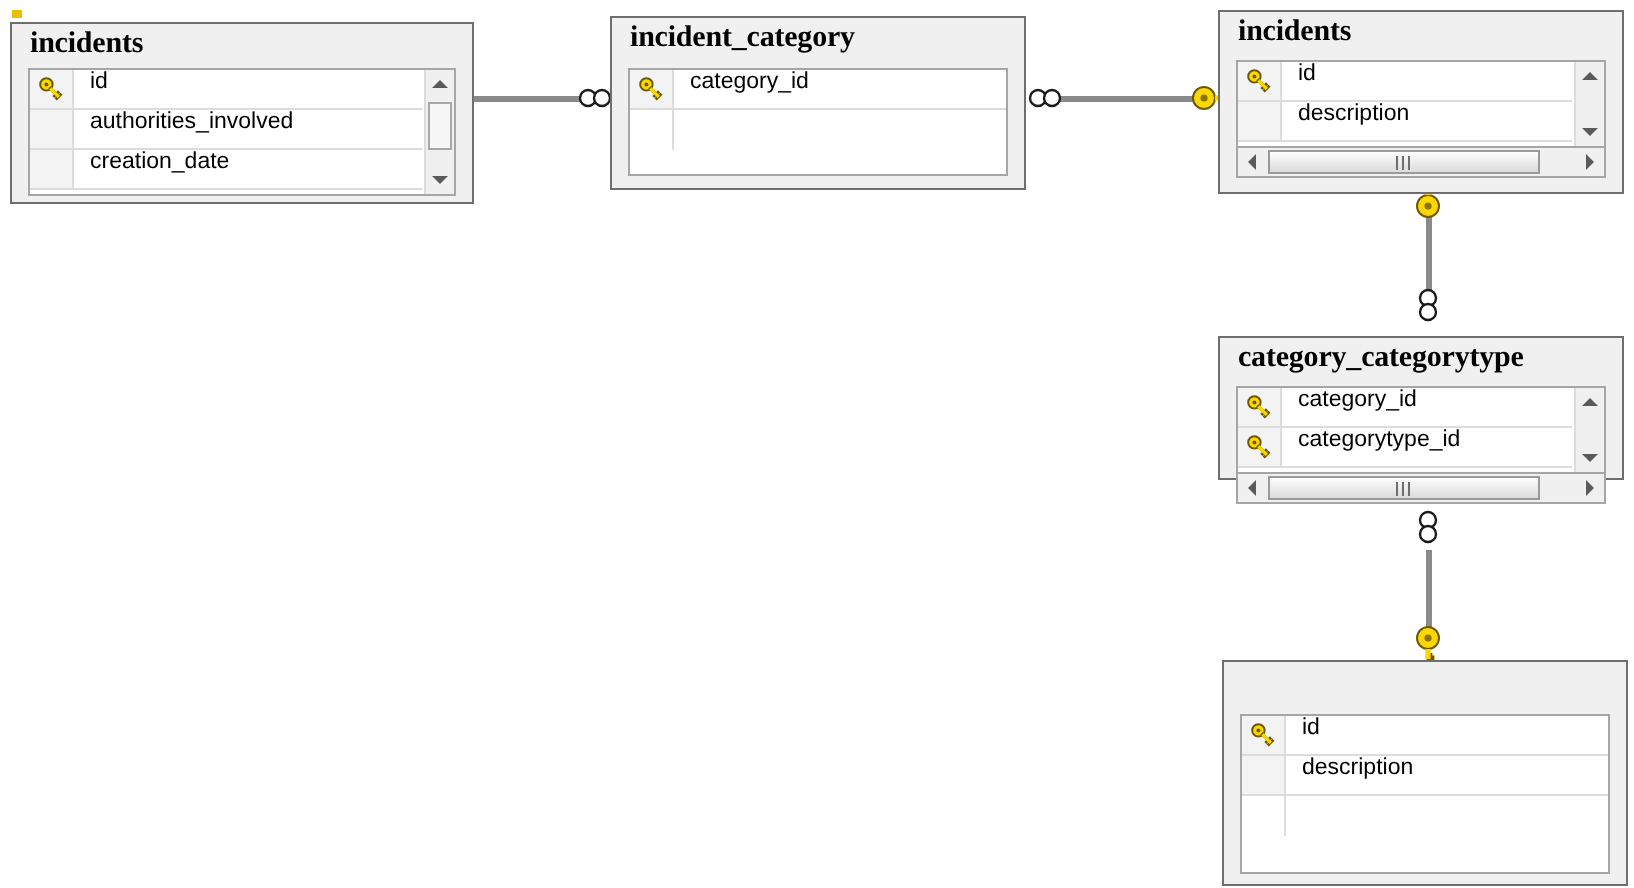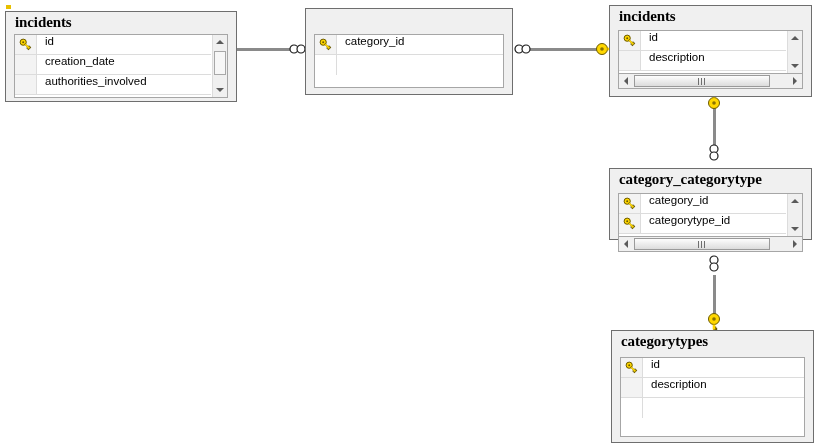--- a/index.html
+++ b/index.html
@@ -271,42 +271,43 @@
           <div class="row-gutter">
             <svg class="key-ic" viewBox="0 0 13 13">
               <circle cx="4.2" cy="4.2" r="3.1" fill="#ffd700" stroke="#6b5a00" stroke-width="1"></circle>
               <circle cx="4.2" cy="4.2" r="1" fill="#6b5a00"></circle>
               <path d="M6.2 6.2 L10 10 M8.2 10 L10 8.2 M9.4 11.2 L11.2 9.4" stroke="#6b5a00" stroke-width="1.5" fill="none" stroke-linecap="square"></path>
               <path d="M6.2 6.2 L10.4 10.4" stroke="#ffd700" stroke-width="1.6"></path>
             </svg>
           </div>
           <div class="row-label">id</div>
         </div>
+        <div class="row">
+          <div class="row-gutter"></div>
+          <div class="row-label">authorities_involved</div>
+        </div>
         <div class="row last">
           <div class="row-gutter"></div>
           <div class="row-label">creation_date</div>
         </div>
-        <div class="row">
-          <div class="row-gutter"></div>
-          <div class="row-label">authorities_involved</div>
-        </div>
       </div>
       <div class="vsb">
         <div class="vsb-btn up">
           <span class="arr up"></span>
         </div>
         <div class="vsb-thumb" style="top:16px; height:24px;"></div>
         <div class="vsb-btn dn">
           <span class="arr dn"></span>
         </div>
       </div>
     </div>
   </div>
 
   <div class="entity" style="left:305px; top:8px; width:208px; height:87px;">
+    <div class="entity-title">incident_category</div>
     <div class="grid" style="top:25px; height:54px;">
       <div class="grid-rows">
         <div class="row">
           <div class="row-gutter">
             <svg class="key-ic" viewBox="0 0 13 13">
               <circle cx="4.2" cy="4.2" r="3.1" fill="#ffd700" stroke="#6b5a00" stroke-width="1"></circle>
               <circle cx="4.2" cy="4.2" r="1" fill="#6b5a00"></circle>
               <path d="M6.2 6.2 L10 10 M8.2 10 L10 8.2 M9.4 11.2 L11.2 9.4" stroke="#6b5a00" stroke-width="1.5" fill="none" stroke-linecap="square"></path>
               <path d="M6.2 6.2 L10.4 10.4" stroke="#ffd700" stroke-width="1.6"></path>
             </svg>
@@ -405,21 +406,20 @@
       <div class="hsb-thumb">
         <span class="grip"></span>
       </div>
       <div class="hsb-btn r">
         <span class="arr rt"></span>
       </div>
     </div>
   </div>
 
   <div class="entity" style="left:611px; top:330px; width:203px; height:113px;">
-    <div class="entity-title">categorytypes</div>
     <div class="grid" style="top:26px; height:80px;">
       <div class="grid-rows">
         <div class="row">
           <div class="row-gutter">
             <svg class="key-ic" viewBox="0 0 13 13">
               <circle cx="4.2" cy="4.2" r="3.1" fill="#ffd700" stroke="#6b5a00" stroke-width="1"></circle>
               <circle cx="4.2" cy="4.2" r="1" fill="#6b5a00"></circle>
               <path d="M6.2 6.2 L10 10 M8.2 10 L10 8.2 M9.4 11.2 L11.2 9.4" stroke="#6b5a00" stroke-width="1.5" fill="none" stroke-linecap="square"></path>
               <path d="M6.2 6.2 L10.4 10.4" stroke="#ffd700" stroke-width="1.6"></path>
             </svg>

